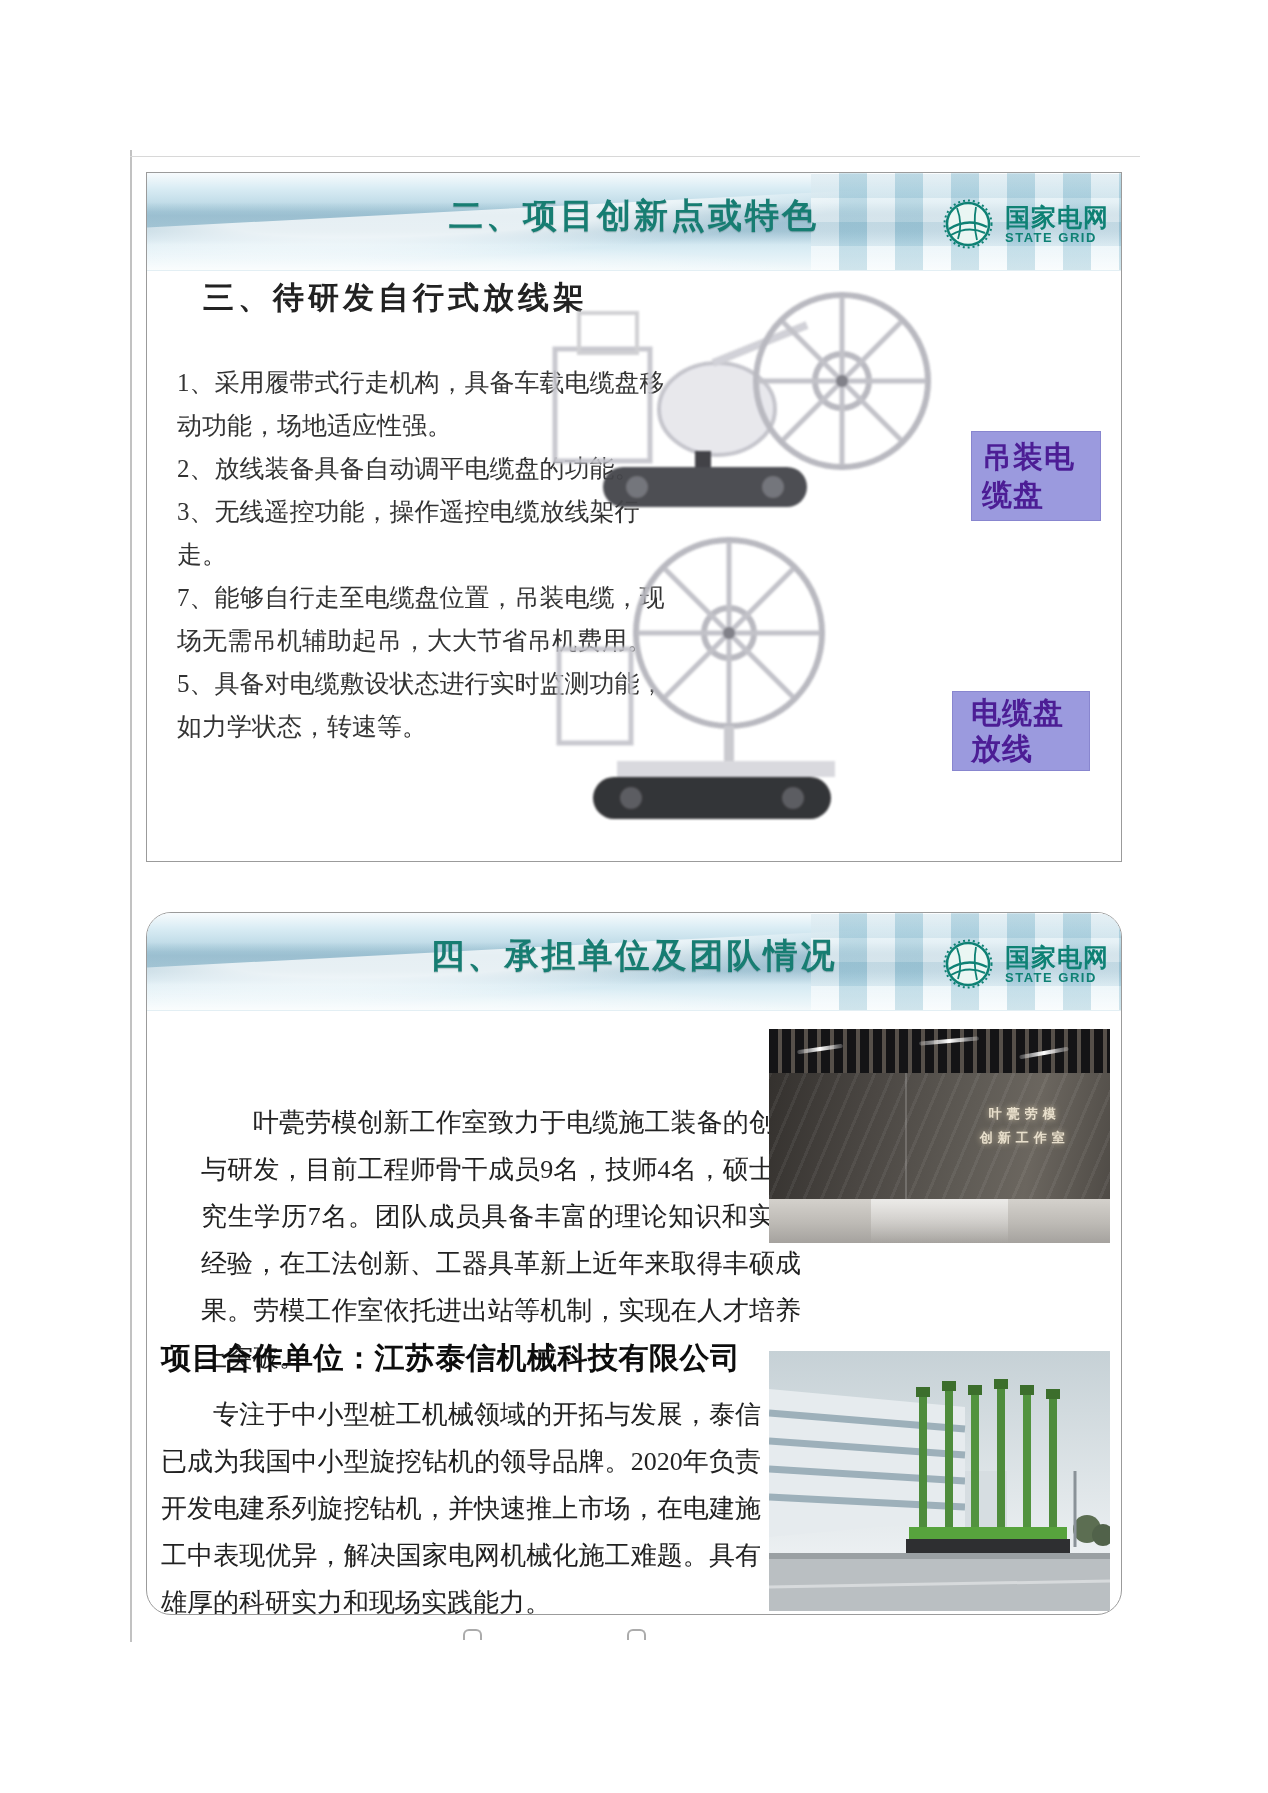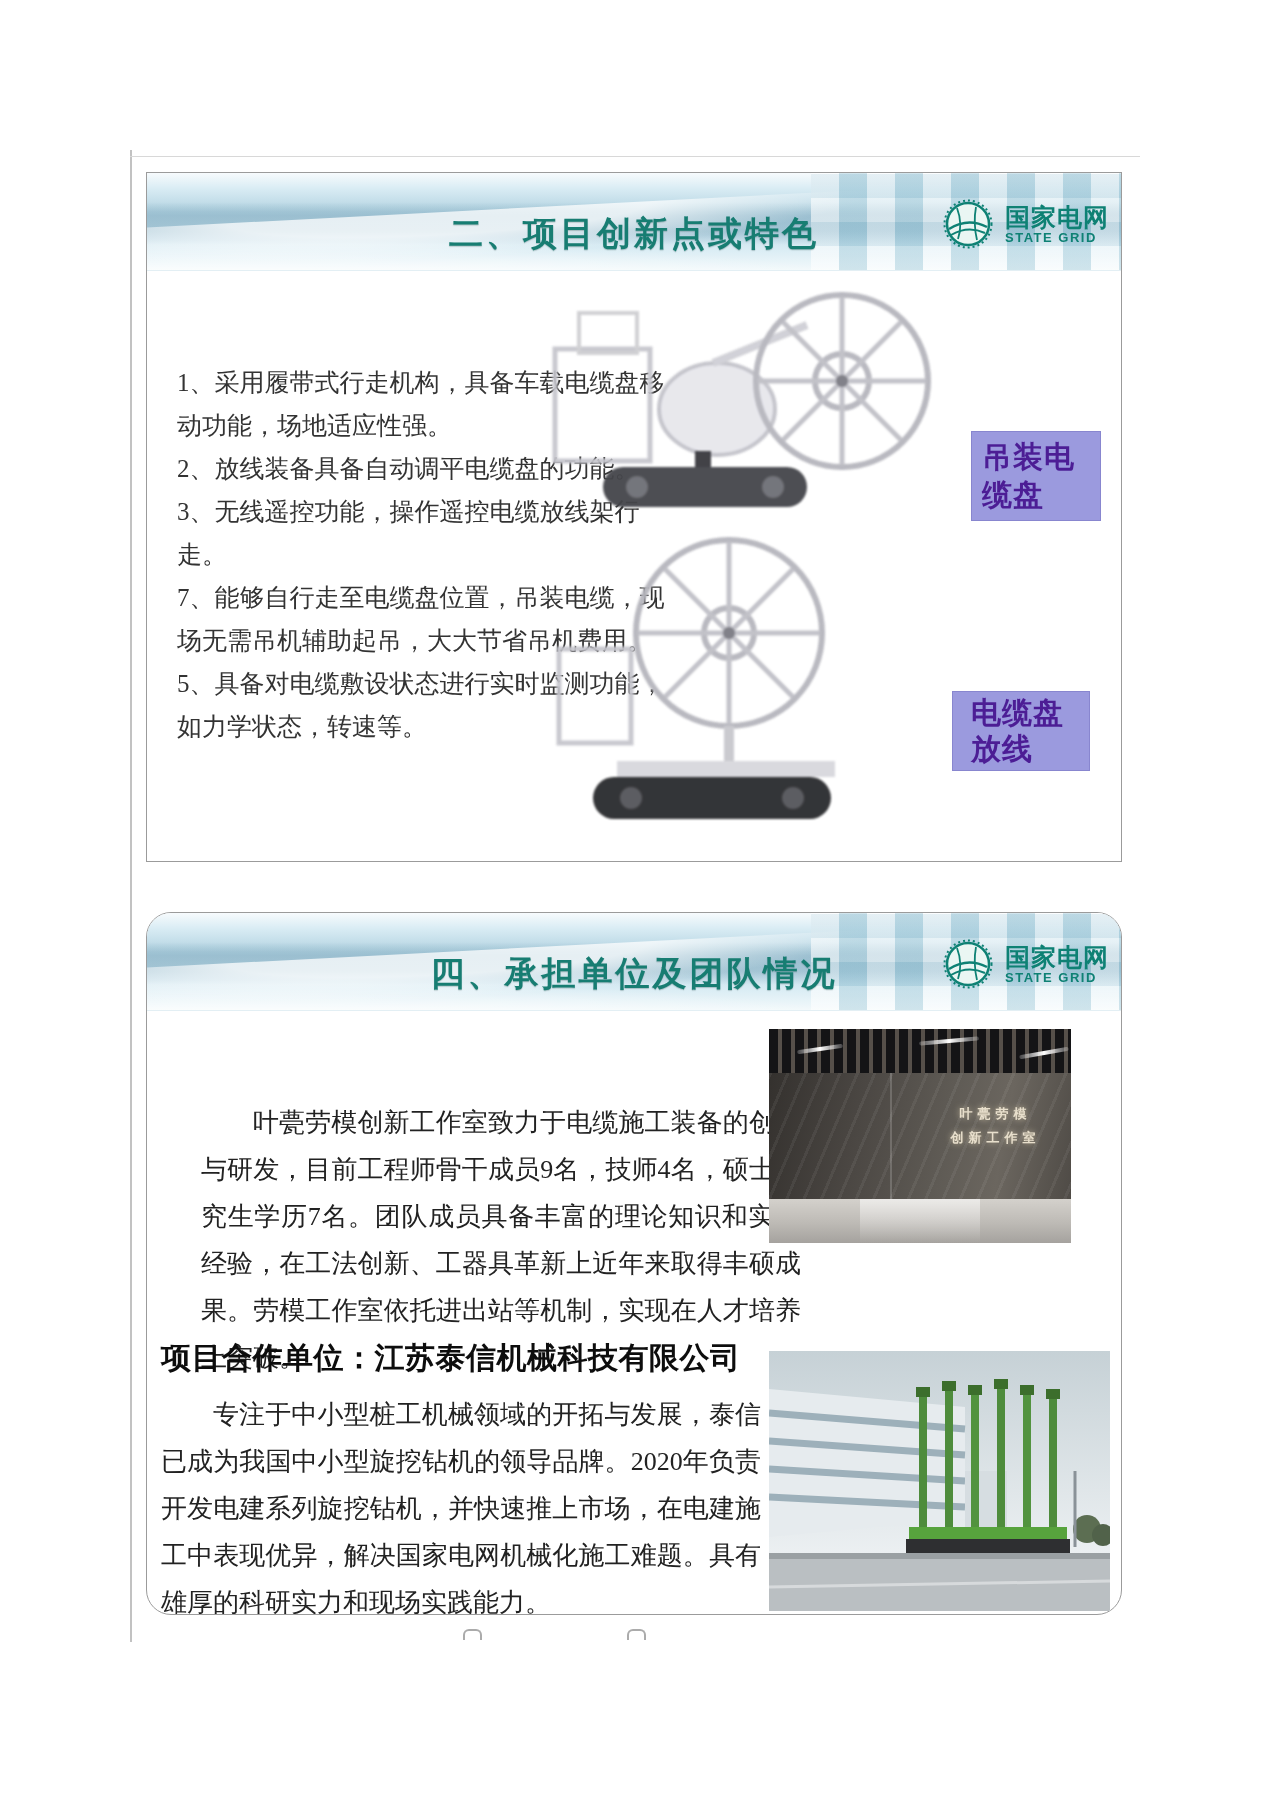--- a/index.html
+++ b/index.html
@@ -34,21 +34,21 @@
     background:radial-gradient(85% 60% at 45% 0%, rgba(255,255,255,.75) 30%, rgba(255,255,255,0) 62%);
     transform:rotate(-3deg);
   }
   .banner-checker{
     position:absolute;right:0;top:0;width:310px;height:100%;
     background:
       repeating-linear-gradient(90deg, rgba(255,255,255,.40) 0 28px, rgba(150,195,212,.40) 28px 56px),
       repeating-linear-gradient(0deg, rgba(255,255,255,.30) 0 24px, rgba(140,185,205,.30) 24px 48px);
   }
   .banner-title{
-    position:absolute;left:0;right:0;top:20px;margin:18px;text-align:center;
+    position:absolute;left:0;right:0;top:20px;margin:0;text-align:center;
     font-family:"Liberation Serif","DejaVu Serif",serif;
     font-size:34px;font-weight:700;letter-spacing:3px;color:#177d72;
     text-shadow:0 1px 1px rgba(20,60,60,.25);
   }
   
   .sg-logo{position:absolute;right:12px;top:26px;display:flex;align-items:center;gap:12px;}
   .sg-logo .globe{width:50px;height:50px;}
   .sg-logo .txt-cn{font-size:25px;font-weight:800;color:#0e8174;letter-spacing:1px;line-height:26px;}
   .sg-logo .txt-en{font-size:13px;font-weight:800;color:#0e8174;letter-spacing:1.5px;line-height:15px;}
 
@@ -85,21 +85,21 @@
   #heading2{top:424px;white-space:nowrap;}
   .s2-para{
     position:absolute;left:14px;width:600px;margin:0;
     font-family:"Liberation Serif","DejaVu Serif",serif;
     font-size:26px;line-height:47px;color:#222;text-indent:2em;text-align:justify;
   }
   #para1{top:186px;margin-left:40px;}
   #para2{top:478px;}
 
   
-  .photo1{position:absolute;left:622px;top:116px;width:302px;height:214px;background:#585450;overflow:hidden;}
+  .photo1{position:absolute;left:622px;top:116px;width:341px;height:214px;background:#585450;overflow:hidden;}
   .p1-ceiling{position:absolute;left:0;top:0;right:0;height:46px;
     background:repeating-linear-gradient(90deg,#141416 0 9px,#56504a 9px 13px);}
   .p1-light{position:absolute;height:4px;background:linear-gradient(90deg,rgba(255,255,255,.2),#fff,rgba(255,255,255,.2));border-radius:2px;}
   .p1-wall{position:absolute;left:0;right:0;top:44px;bottom:44px;
     background:
       repeating-linear-gradient(113deg, rgba(255,255,255,.06) 0 3px, rgba(0,0,0,0) 3px 16px),
       linear-gradient(100deg,#34312e 0%,#4b4743 30%,#5f5b55 58%,#6b665f 76%,#4f4b46 100%);}
   .p1-wall::before{content:"";position:absolute;left:40%;top:0;width:2px;height:100%;background:rgba(255,255,255,.18);}
   .p1-sign{position:absolute;left:52%;top:34%;width:46%;text-align:center;color:#e8dfcc;
     font-size:13px;font-weight:700;letter-spacing:5px;line-height:24px;text-shadow:0 0 6px rgba(255,240,200,.6);}
@@ -135,20 +135,21 @@
         <path d="M14 9 Q20 25 15 40" fill="none" stroke="#0e8174" stroke-width="1.8"></path>
         <path d="M33 8 Q30 24 34 41" fill="none" stroke="#0e8174" stroke-width="1.8"></path>
       </svg>
       <div>
         <div class="txt-cn">国家电网</div>
         <div class="txt-en">STATE GRID</div>
       </div>
     </div>
   </header>
 
+  <h2 class="sec-title">三、待研发自行式放线架</h2>
 
   <div class="feature-list">
     <p>1、采用履带式行走机构，具备车载电缆盘移动功能，场地适应性强。</p>
     <p>2、放线装备具备自动调平电缆盘的功能。</p>
     <p>3、无线遥控功能，操作遥控电缆放线架行走。</p>
     <p>7、能够自行走至电缆盘位置，吊装电缆，现场无需吊机辅助起吊，大大节省吊机费用。</p>
     <p>5、具备对电缆敷设状态进行实时监测功能，如力学状态，转速等。</p>
   </div>
 
   <svg class="fig" id="fig1" width="415" height="232" viewBox="0 0 415 232">

